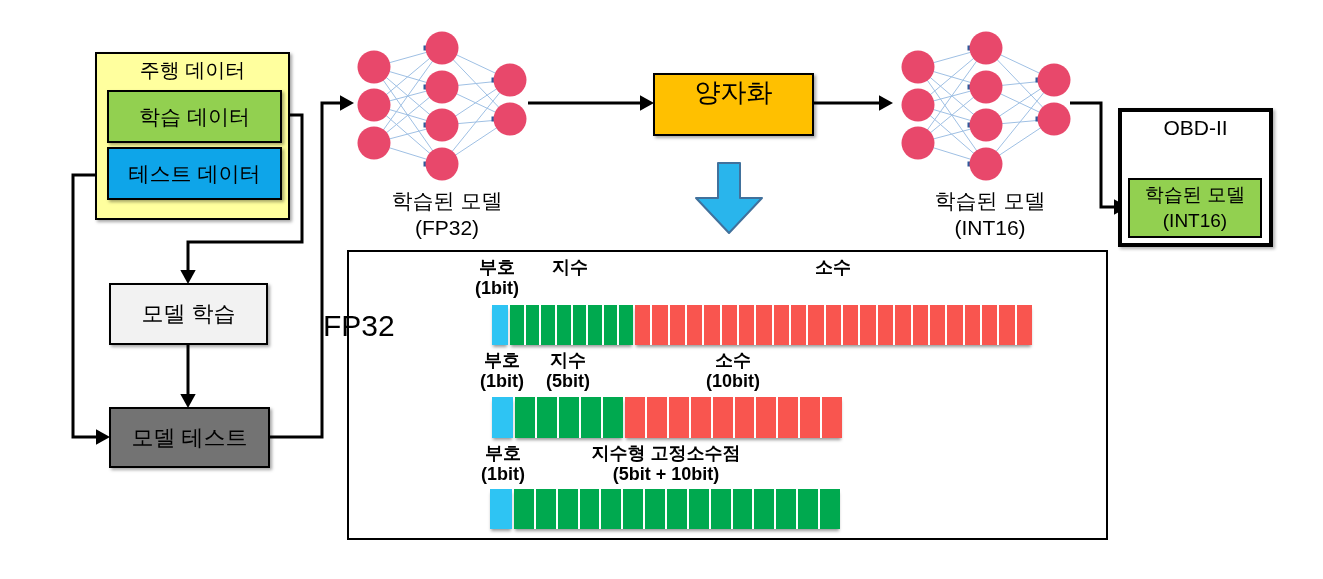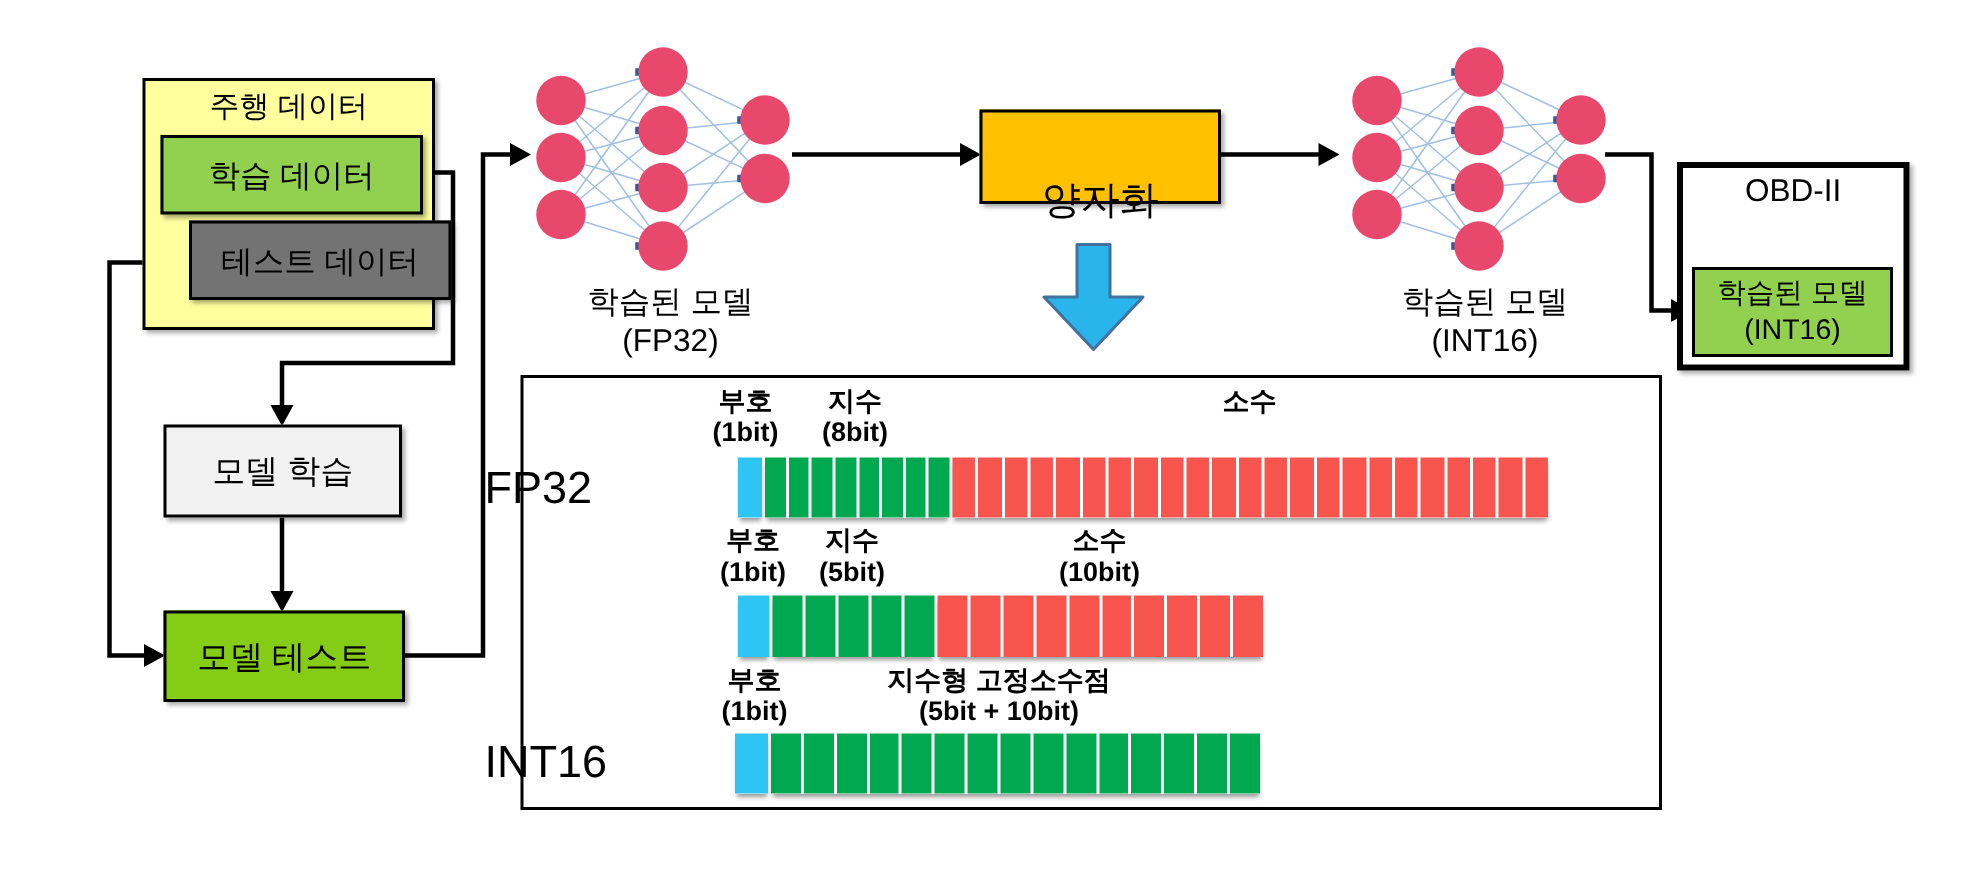--- a/index.html
+++ b/index.html
@@ -109,53 +109,52 @@
       <circle cx="986" cy="87" r="16.5" fill="#E8486B"></circle>
       <circle cx="986" cy="125" r="16.5" fill="#E8486B"></circle>
       <circle cx="986" cy="164" r="16.5" fill="#E8486B"></circle>
       <circle cx="1054" cy="80" r="16.5" fill="#E8486B"></circle>
       <circle cx="1054" cy="119" r="16.5" fill="#E8486B"></circle>
     </svg>
 
   <div class="abs box" style="left:95px;top:52px;width:195px;height:168px;background:#FFFF9E;border-width:2px;"></div>
   <div class="abs ctr" style="left:100px;top:56px;width:185px;height:28px;font-size:20px;">주행 데이터</div>
   <div class="abs box ctr" style="left:107px;top:90px;width:175px;height:53px;background:#92D050;font-size:21px;">학습 데이터</div>
-  <div class="abs box ctr" style="left:107px;top:147px;width:175px;height:53px;background:#737373;font-size:21px;margin-left:19px;">테스트 데이터</div>
+  <div class="abs box ctr" style="left:107px;top:147px;width:175px;height:53px;background:#0ea5e9;font-size:21px;">테스트 데이터</div>
 
   <div class="abs box ctr" style="left:109px;top:283px;width:159px;height:62px;background:#F2F2F2;font-size:22px;">모델 학습</div>
-  <div class="abs box ctr" style="left:109px;top:407px;width:161px;height:61px;background:#84cc16;font-size:22px;">모델 테스트</div>
+  <div class="abs box ctr" style="left:109px;top:407px;width:161px;height:61px;background:#737373;font-size:22px;">모델 테스트</div>
 
   <div class="abs ctr" style="left:357px;top:188px;width:180px;height:26px;font-size:21px;">학습된 모델</div>
   <div class="abs ctr" style="left:357px;top:215px;width:180px;height:26px;font-size:21px;">(FP32)</div>
   <div class="abs ctr" style="left:900px;top:188px;width:180px;height:26px;font-size:21px;">학습된 모델</div>
   <div class="abs ctr" style="left:900px;top:215px;width:180px;height:26px;font-size:21px;">(INT16)</div>
 
   <div class="abs box" style="left:653px;top:73px;width:161px;height:63px;background:#FFC000;"></div>
-  <div class="abs ctr" style="left:655px;top:76px;width:157px;height:32px;font-size:26px;margin-top:41px;">양자화</div>
+  <div class="abs ctr" style="left:655px;top:76px;width:157px;height:32px;font-size:26px;">양자화</div>
 
   <div class="abs" style="left:1118px;top:108px;width:155px;height:139px;border:4px solid #000;background:#fff;box-shadow:2px 2px 3px rgba(0,0,0,0.3);"></div>
   <div class="abs ctr" style="left:1122px;top:115px;width:147px;height:26px;font-size:21px;">OBD-II</div>
   <div class="abs thinbox" style="left:1128px;top:178px;width:134px;height:60px;background:#92D050;"></div>
   <div class="abs ctr" style="left:1129px;top:182px;width:132px;height:26px;font-size:19px;">학습된 모델</div>
   <div class="abs ctr" style="left:1129px;top:208px;width:132px;height:26px;font-size:19px;">(INT16)</div>
 
   <div class="abs" style="left:347px;top:250px;width:761px;height:290px;border:2.5px solid #000;background:#fff;"></div>
 
   <div id="bitrows" class="abs" style="left:0;top:0;width:1323px;height:579px;">
       <div class="row-name" style="left: 323px; top: 308px; width: 160px;">FP32</div>
       <div class="bit-label" style="left: 367px; top: 257px; width: 260px;">
         <div>부호</div>
         <div>(1bit)</div>
       </div>
       <div class="cellgroup" style="left: 492px; top: 305px; width: 16px; height: 40px;">
         <div style="background: rgb(46, 196, 243);"></div>
       </div>
       <div class="bit-label" style="left: 440px; top: 257px; width: 260px;">
         <div>지수</div>
-        <div>(8bit)</div>
       </div>
       <div class="cellgroup" style="left: 510px; top: 305px; width: 123px; height: 40px;">
         <div style="background: rgb(0, 169, 79);"></div>
         <div style="background: rgb(0, 169, 79);"></div>
         <div style="background: rgb(0, 169, 79);"></div>
         <div style="background: rgb(0, 169, 79);"></div>
         <div style="background: rgb(0, 169, 79);"></div>
         <div style="background: rgb(0, 169, 79);"></div>
         <div style="background: rgb(0, 169, 79);"></div>
         <div style="background: rgb(0, 169, 79);"></div>
@@ -215,21 +214,20 @@
         <div style="background: rgb(249, 85, 79);"></div>
         <div style="background: rgb(249, 85, 79);"></div>
         <div style="background: rgb(249, 85, 79);"></div>
         <div style="background: rgb(249, 85, 79);"></div>
         <div style="background: rgb(249, 85, 79);"></div>
         <div style="background: rgb(249, 85, 79);"></div>
         <div style="background: rgb(249, 85, 79);"></div>
         <div style="background: rgb(249, 85, 79);"></div>
         <div style="background: rgb(249, 85, 79);"></div>
       </div>
-      <div class="row-name" style="left: 323px; top: 491px; width: 160px;">INT16</div>
       <div class="bit-label" style="left: 373px; top: 443px; width: 260px;">
         <div>부호</div>
         <div>(1bit)</div>
       </div>
       <div class="cellgroup" style="left: 490px; top: 489px; width: 22px; height: 40px;">
         <div style="background: rgb(46, 196, 243);"></div>
       </div>
       <div class="bit-label" style="left: 536px; top: 443px; width: 260px;">
         <div>지수형 고정소수점</div>
         <div>(5bit + 10bit)</div>

